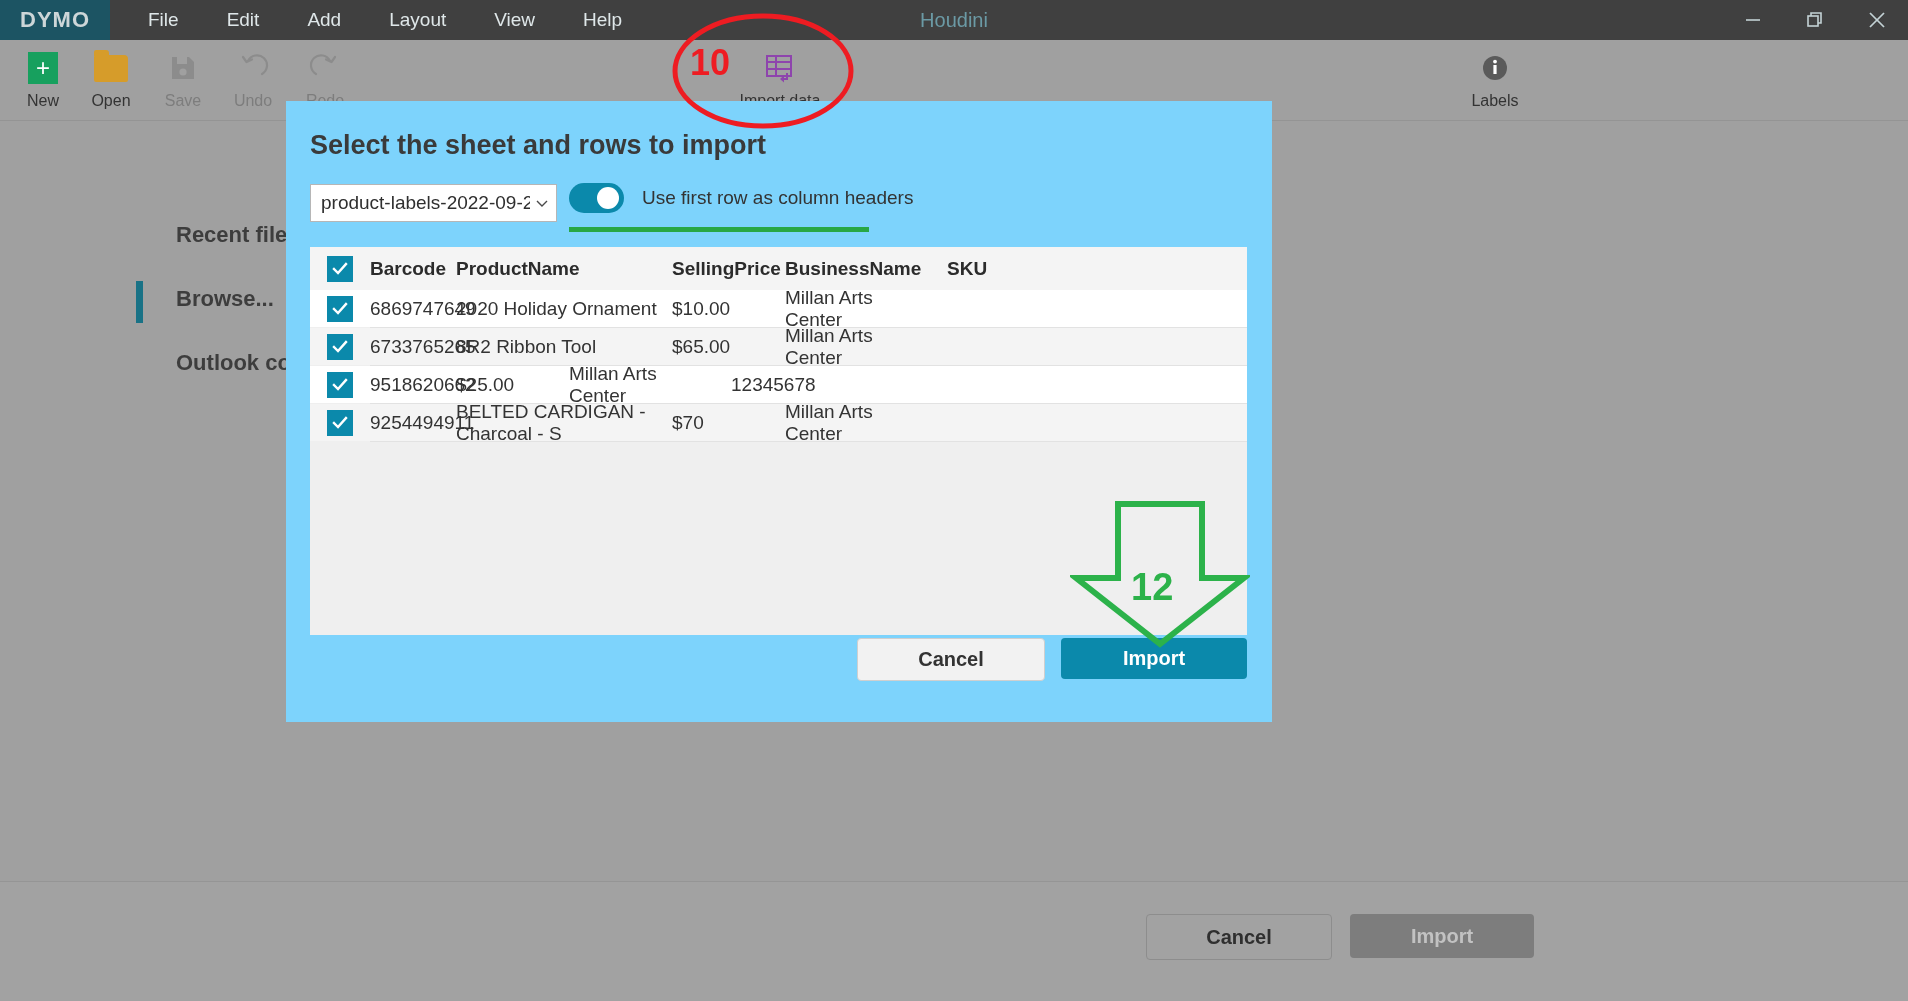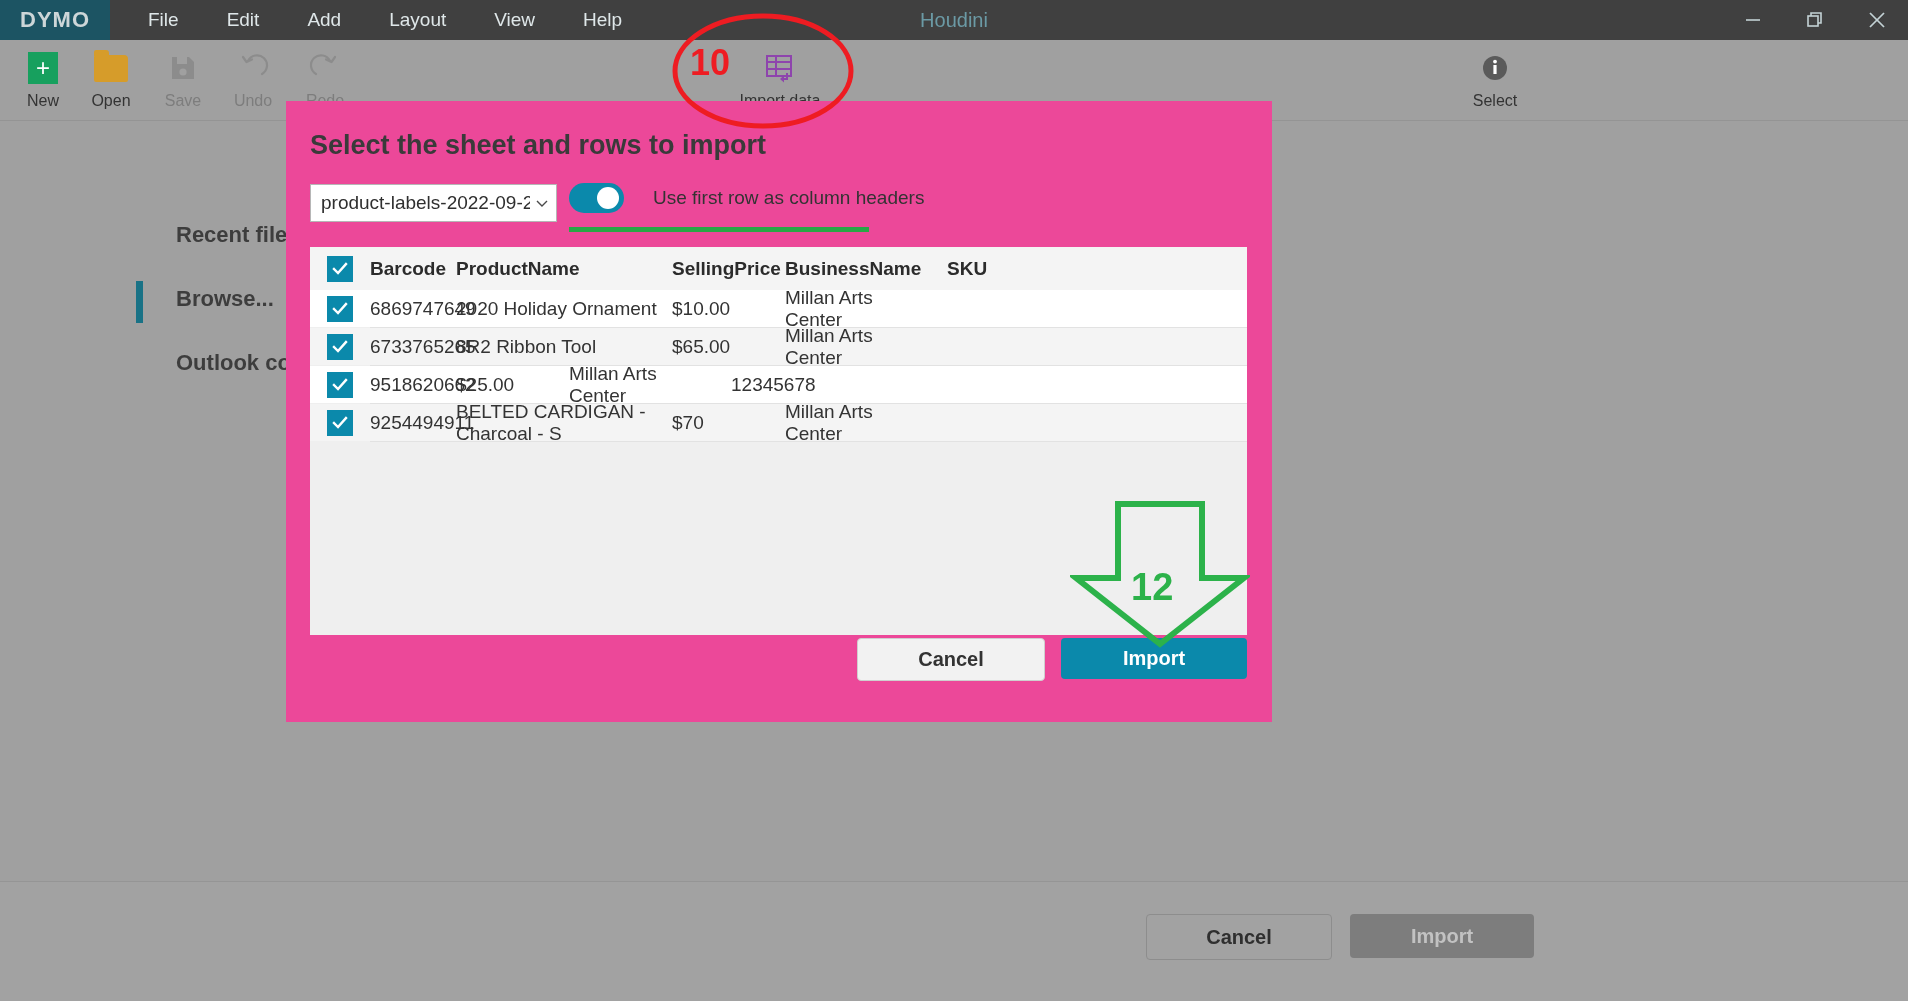--- a/index.html
+++ b/index.html
@@ -202,21 +202,21 @@
     color: #c2c2c2;
   }
 
   
   .dialog {
     position: absolute;
     left: 286px;
     top: 101px;
     width: 986px;
     height: 621px;
-    background: #ec4899;
+    background: #7dd3fc;
     box-shadow: 0 0 0 0 rgba(0,0,0,0);
   }
   .dlg-title {
     position: absolute;
     left: 24px;
     top: 29px;
     font-size: 27px;
     font-weight: bold;
     color: #3a3a3a;
   }
@@ -264,21 +264,21 @@
   .toggle .knob {
     position: absolute;
     top: 4px;
     right: 5px;
     width: 22px;
     height: 22px;
     border-radius: 50%;
     background: #ffffff;
   }
   .toggle-label {
-    margin-left: 29px;
+    margin-left: 18px;
     font-size: 19px;
     color: #333333;
     white-space: nowrap;
   }
   .green-underline {
     position: absolute;
     left: 283px;
     top: 126px;
     width: 300px;
     height: 5px;
@@ -493,21 +493,21 @@
     </div>
 
     <div class="tool tool-labels">
       <div class="ico">
         <svg width="30" height="30" viewBox="0 0 30 30">
           <circle cx="15" cy="15" r="12" fill="#5a5a5a"></circle>
           <rect x="13.4" y="12" width="3.2" height="9" fill="#ffffff"></rect>
           <circle cx="15" cy="8.6" r="1.9" fill="#ffffff"></circle>
         </svg>
       </div>
-      <div class="lbl">Select</div>
+      <div class="lbl">Labels</div>
     </div>
   </div>
 
   <div class="workarea">
     <div class="sidebar">
       <div class="side-item" style="margin-top:82px">
         <span>Recent files</span>
       </div>
       <div class="side-item active">
         <span>Browse...</span>

